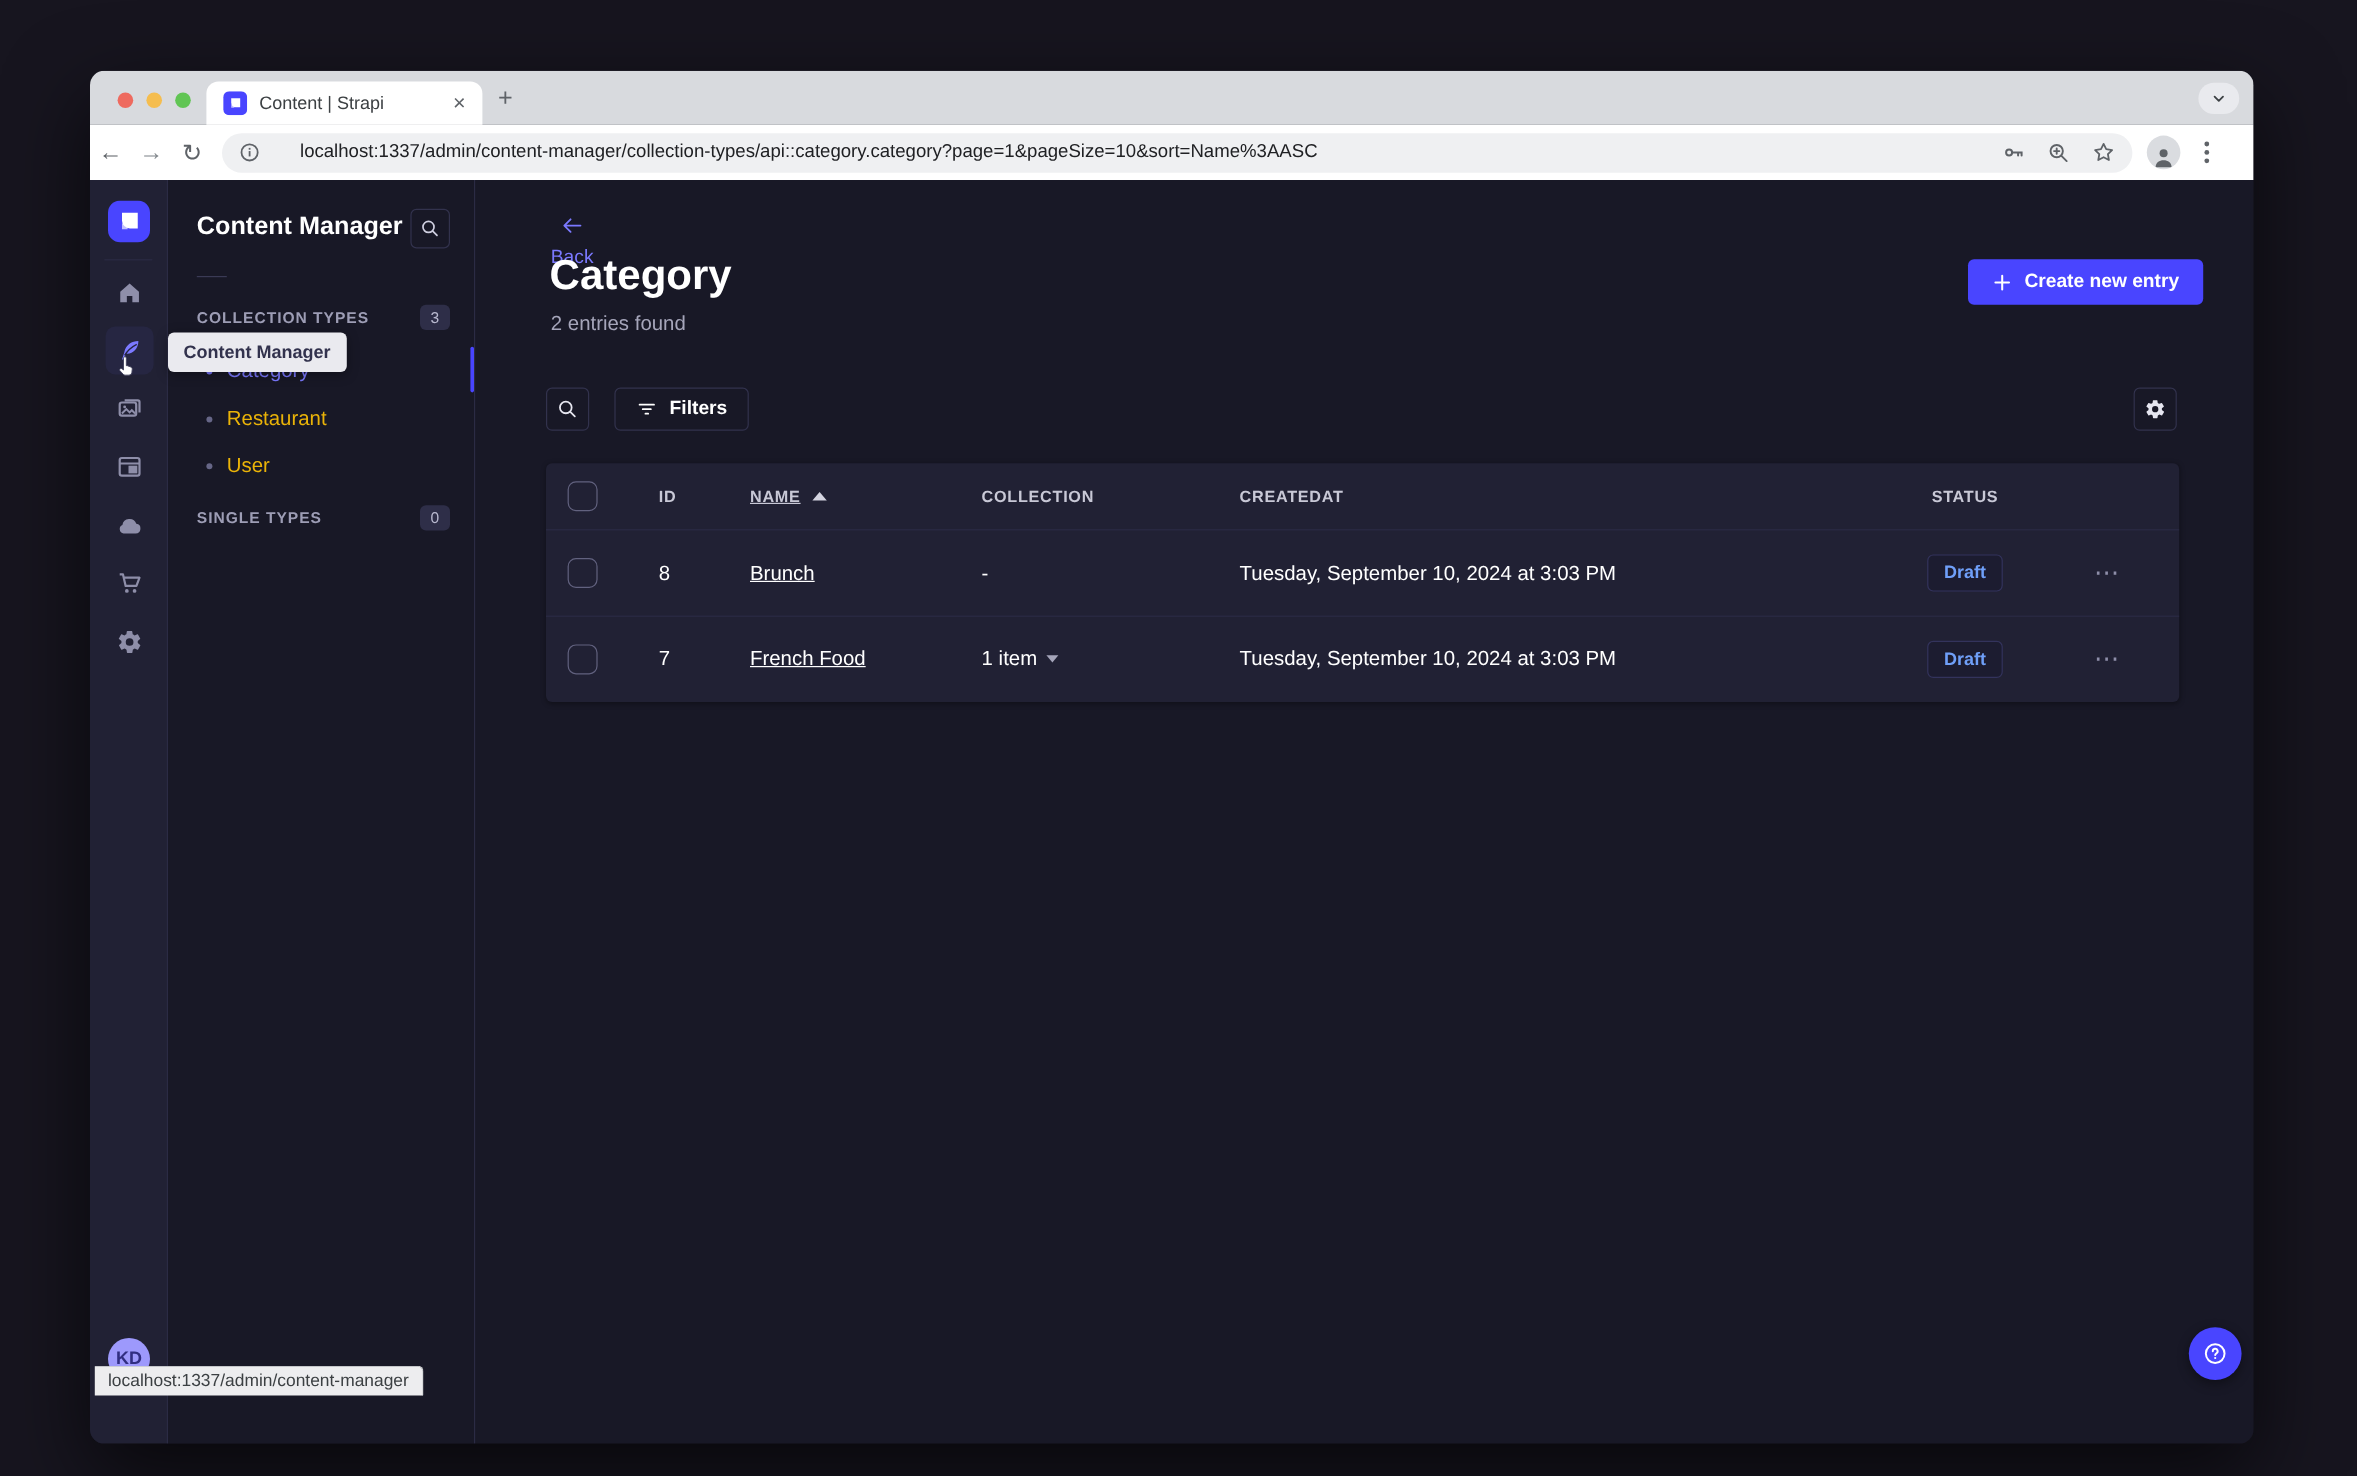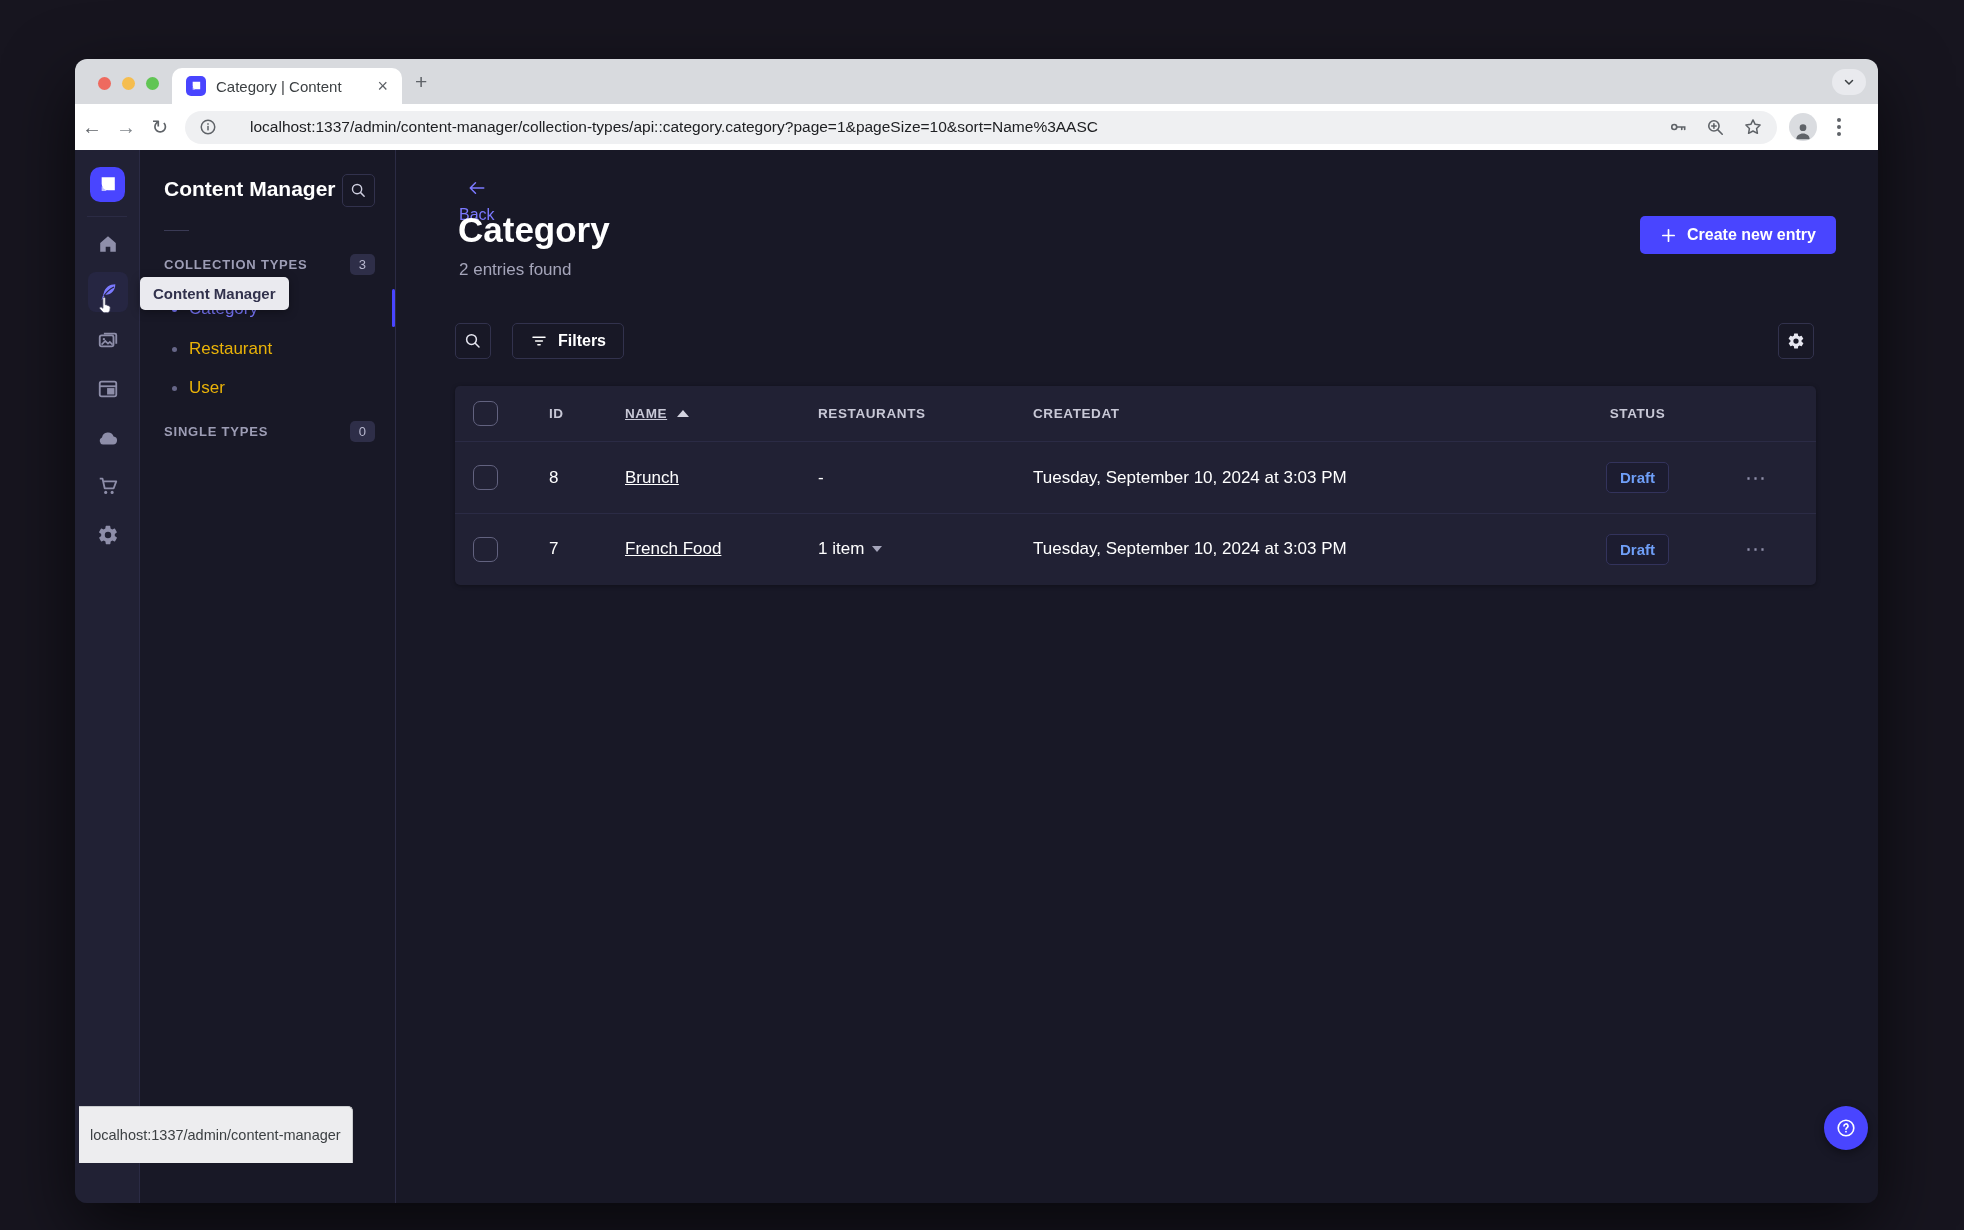--- a/index.html
+++ b/index.html
@@ -104,21 +104,21 @@
   .sort-asc { width:0; height:0; border-left:6px solid transparent; border-right:6px solid transparent;
               border-bottom:7px solid #d4d4e0; display:inline-block; }
   .chev-down { width:0; height:0; border-left:5px solid transparent; border-right:5px solid transparent;
                border-top:6px solid #a5a5ba; display:inline-block; }
 
   .help-btn { position:absolute; right:10px; bottom:53px; width:44px; height:44px; border-radius:50%;
               background:#4945ff; display:flex; align-items:center; justify-content:center;
               box-shadow:0 3px 10px rgba(0,0,0,.4); }
 
   .statusbar { position:absolute; left:4px; bottom:40px; background:#ededef; border:1px solid #c9cbce;
-               border-left:none; border-bottom:none; border-radius:0 5px 0 0; padding:20px 11px;
+               border-left:none; border-bottom:none; border-radius:0 5px 0 0; padding:4px 11px;
                font-size:14.5px; color:#3c4043; z-index:40; }
 </style>
 </head>
 <body>
 
 <div class="window">
 
   <div class="tabstrip">
     <div class="traffic">
       <span class="light red"></span>
@@ -126,21 +126,21 @@
       <span class="light green"></span>
     </div>
     <div class="tab">
       <span style="display:flex">
         <svg width="20" height="20" viewBox="0 0 24 24">
             <rect width="24" height="24" rx="6" fill="#4945ff"></rect>
             <path d="M8 7h9v9h-4.5A4.5 4.5 0 0 1 8 11.5V7z" fill="#fff"></path>
             <path d="M8 16.5v-3.2h3.2v3.2z" fill="#fff" opacity=".65"></path>
           </svg>
       </span>
-      <span class="tab-title">Category | Content</span>
+      <span class="tab-title">Content | Strapi</span>
       <span class="tab-close">×</span>
     </div>
     <span class="newtab-btn">+</span>
     <div class="tabsearch">
       <span style="display:flex">
         <svg width="12" height="12" viewBox="0 0 24 24">
             <path d="M5 9l7 7 7-7" fill="none" stroke="#3c4043" stroke-width="3" stroke-linecap="round" stroke-linejoin="round"></path>
           </svg>
       </span>
     </div>
@@ -346,21 +346,21 @@
       <div class="table-card">
         <div class="trow thead">
           <span class="cell-check">
               <span class="checkbox"></span>
             </span>
           <span class="th cell-id">ID</span>
           <span class="th cell-name">
             <span>NAME</span>
             <span class="sort-asc"></span>
           </span>
-          <span class="th cell-rest">RESTAURANTS</span>
+          <span class="th cell-rest">COLLECTION</span>
           <span class="th cell-date">CREATEDAT</span>
           <span class="th cell-status">STATUS</span>
           <span></span>
         </div>
 
         <div class="trow tbodyrow">
           <span class="cell-check">
               <span class="checkbox"></span>
             </span>
           <span class="td cell-id">8</span>

